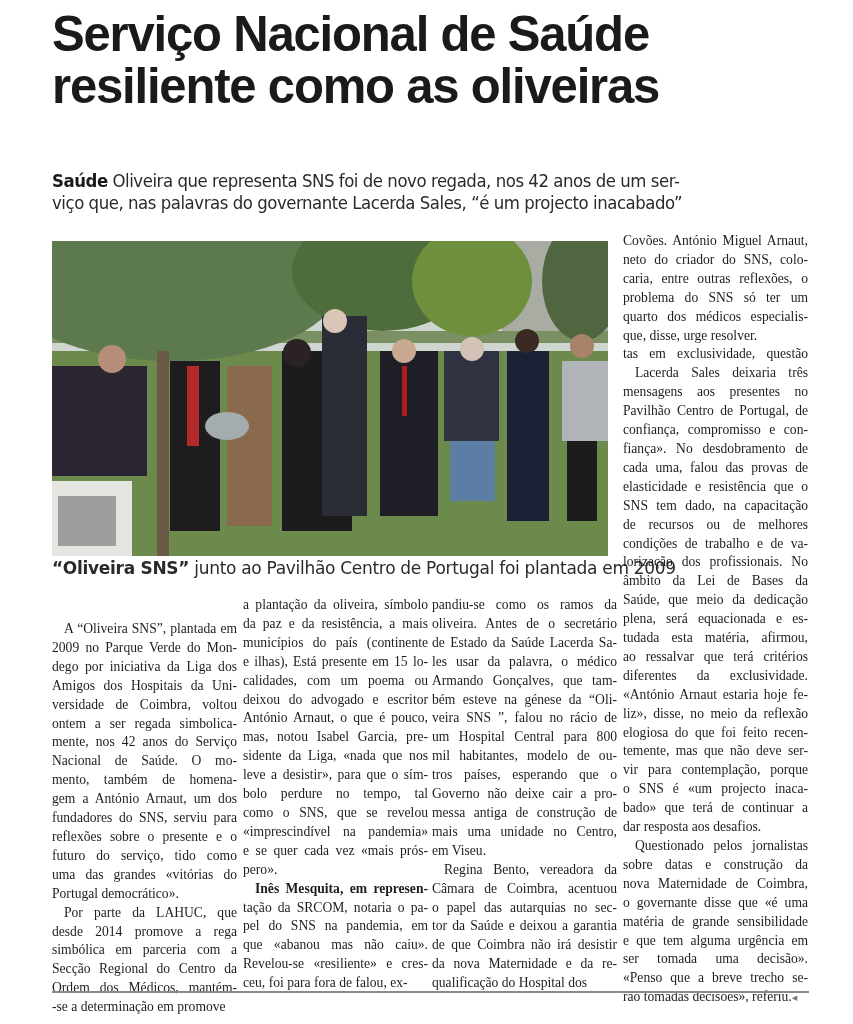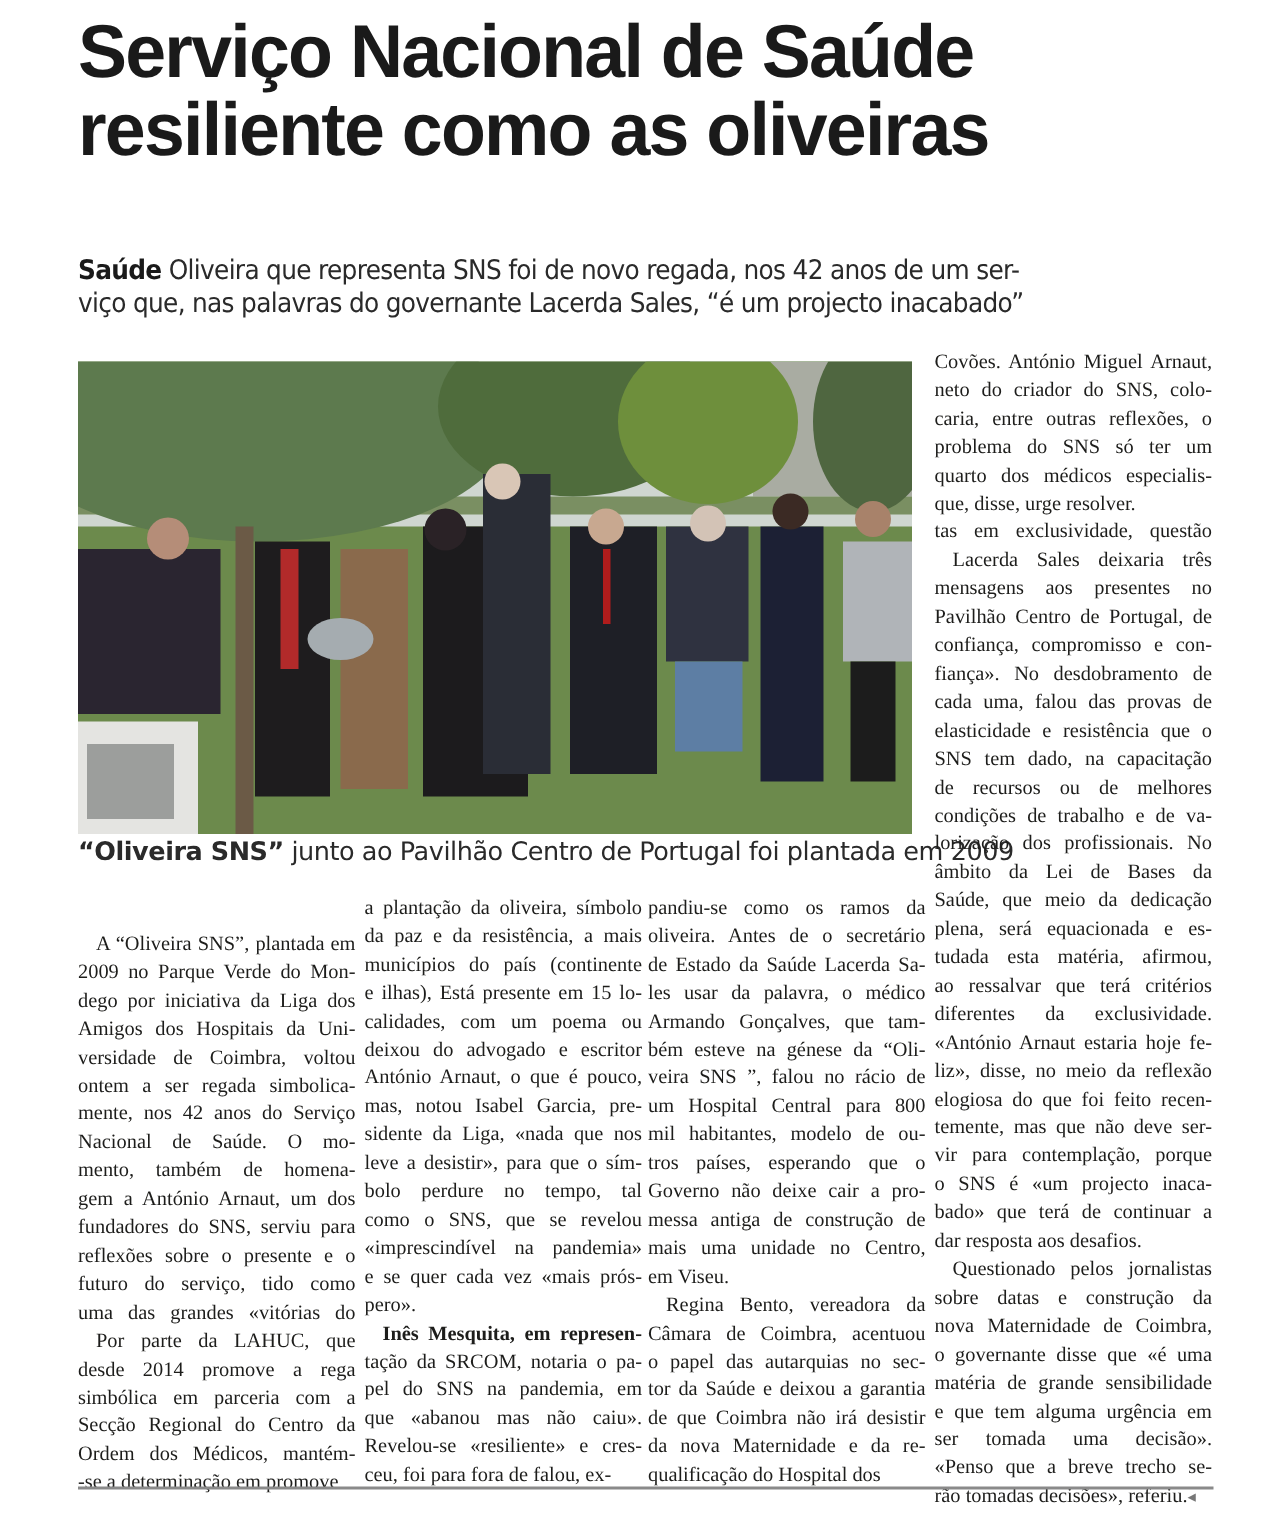--- a/index.html
+++ b/index.html
@@ -109,20 +109,21 @@
     <span class="ln">versidade de Coimbra, voltou</span>
     <span class="ln">ontem a ser regada simbolica-</span>
     <span class="ln">mente, nos 42 anos do Serviço</span>
     <span class="ln">Nacional de Saúde. O mo-</span>
     <span class="ln">mento, também de homena-</span>
     <span class="ln">gem a António Arnaut, um dos</span>
     <span class="ln">fundadores do SNS, serviu para</span>
     <span class="ln">reflexões sobre o presente e o</span>
     <span class="ln">futuro do serviço, tido como</span>
     <span class="ln">uma das grandes «vitórias do</span>
+    <span class="ln last">Portugal democrático».</span>
     <span class="ln" style="text-indent: 12px;">Por parte da LAHUC, que</span>
     <span class="ln">desde 2014 promove a rega</span>
     <span class="ln">simbólica em parceria com a</span>
     <span class="ln">Secção Regional do Centro da</span>
     <span class="ln">Ordem dos Médicos, mantém-</span>
     <span class="ln last">-se a determinação em promove</span>
   </div>
 <div class="col c2">
     <span class="ln">a plantação da oliveira, símbolo</span>
     <span class="ln">da paz e da resistência, a mais</span>

